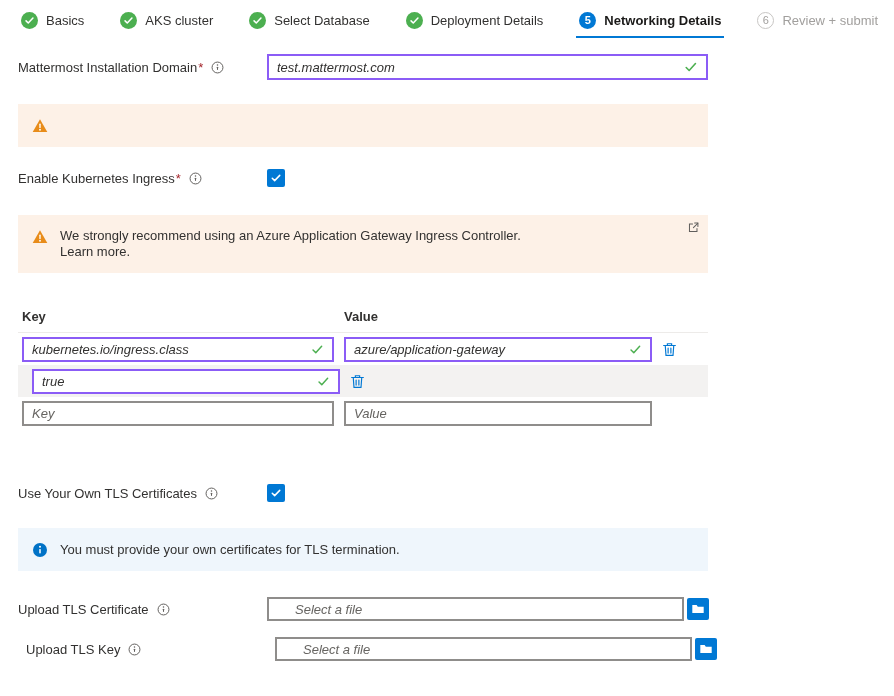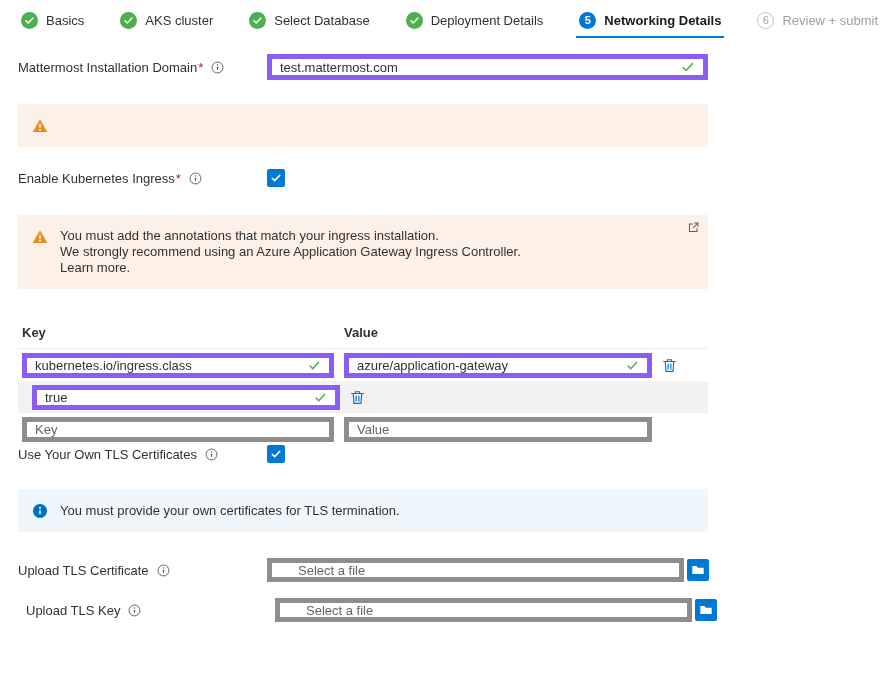--- a/index.html
+++ b/index.html
@@ -31,22 +31,22 @@
   
   .form { padding: 16px 0 0 18px; width: 726px; }
   .row { display: flex; }
   .label-col { width: 249px; flex: none; display: flex; align-items: center; gap: 6px; }
   .label-text { white-space: nowrap; }
   .req { color: #a4262c; margin-left: 1px; }
   .info-icon { display: inline-flex; flex: none; margin-left: 2px; }
 
   .field {
     display: flex; align-items: center;
-    border: 5px solid #8b5cf6; background: #fff;
-    height: 26px; padding: 0 8px;
+    border: 2px solid #8b5cf6; background: #fff;
+    height: 26px; padding: 0 8px; font-style: italic;
   }
   .field input {
     flex: 1; min-width: 0; border: 0; outline: 0;
     font: inherit; color: #323130; background: transparent; padding: 0;
   }
   .field input::placeholder { color: #666461; }
   .field .check { flex: none; margin-left: 6px; display: inline-flex; }
   .field.plain { border-color: #8f8d8b; }
 
   .domain-field { width: 441px; }
@@ -89,21 +89,21 @@
   .upload-field { width: 417px; height: 24px; border-color: #8f8d8b; padding-left: 26px; }
   .browse-btn {
     width: 22px; height: 22px; background: #0078d4; border: 0; border-radius: 2px;
     display: flex; align-items: center; justify-content: center; cursor: pointer; padding: 0;
   }
 
   
   .mt-banner1 { margin-top: 24px; }
   .mt-enable  { margin-top: 22px; }
   .mt-banner2 { margin-top: 28px; }
-  .mt-tls     { }
+  .mt-tls     { margin-top: 55px; }
   .mt-info    { margin-top: 26px; align-items: center; }
   .mt-upload1 { margin-top: 26px; }
   .mt-upload2 { margin-top: 16px; margin-left: 8px; }
 </style>
 </head>
 <body>
 
 <nav class="tabs">
 
   <div class="tab">
@@ -207,21 +207,20 @@
 
   <div class="banner warning mt-banner2">
     <span class="b-icon">
       <svg viewBox="0 0 16 16" width="16" height="16">
           <path d="M8 1.2 15.3 14H.7z" fill="#e88c1a"></path>
           <rect x="7.3" y="5.6" width="1.4" height="4.4" rx="0.6" fill="#ffffff"></rect>
           <circle cx="8" cy="11.7" r="0.95" fill="#ffffff"></circle>
         </svg>
     </span>
     <div class="b-text">
-      <div>You must add the annotations that match your ingress installation.</div>
       <div>We strongly recommend using an Azure Application Gateway Ingress Controller.</div>
       <div>Learn more.</div>
     </div>
     <span class="corner">
       <svg viewBox="0 0 12 12" width="11" height="11" fill="none" stroke="#605e5c" stroke-width="1.1" stroke-linecap="round">
           <path d="M5 2.2H1.6v8.2h8.2V7"></path>
           <path d="M7.2 1.2h3.6v3.6"></path>
           <path d="M10.6 1.4 5.9 6.1"></path>
         </svg>
     </span>

